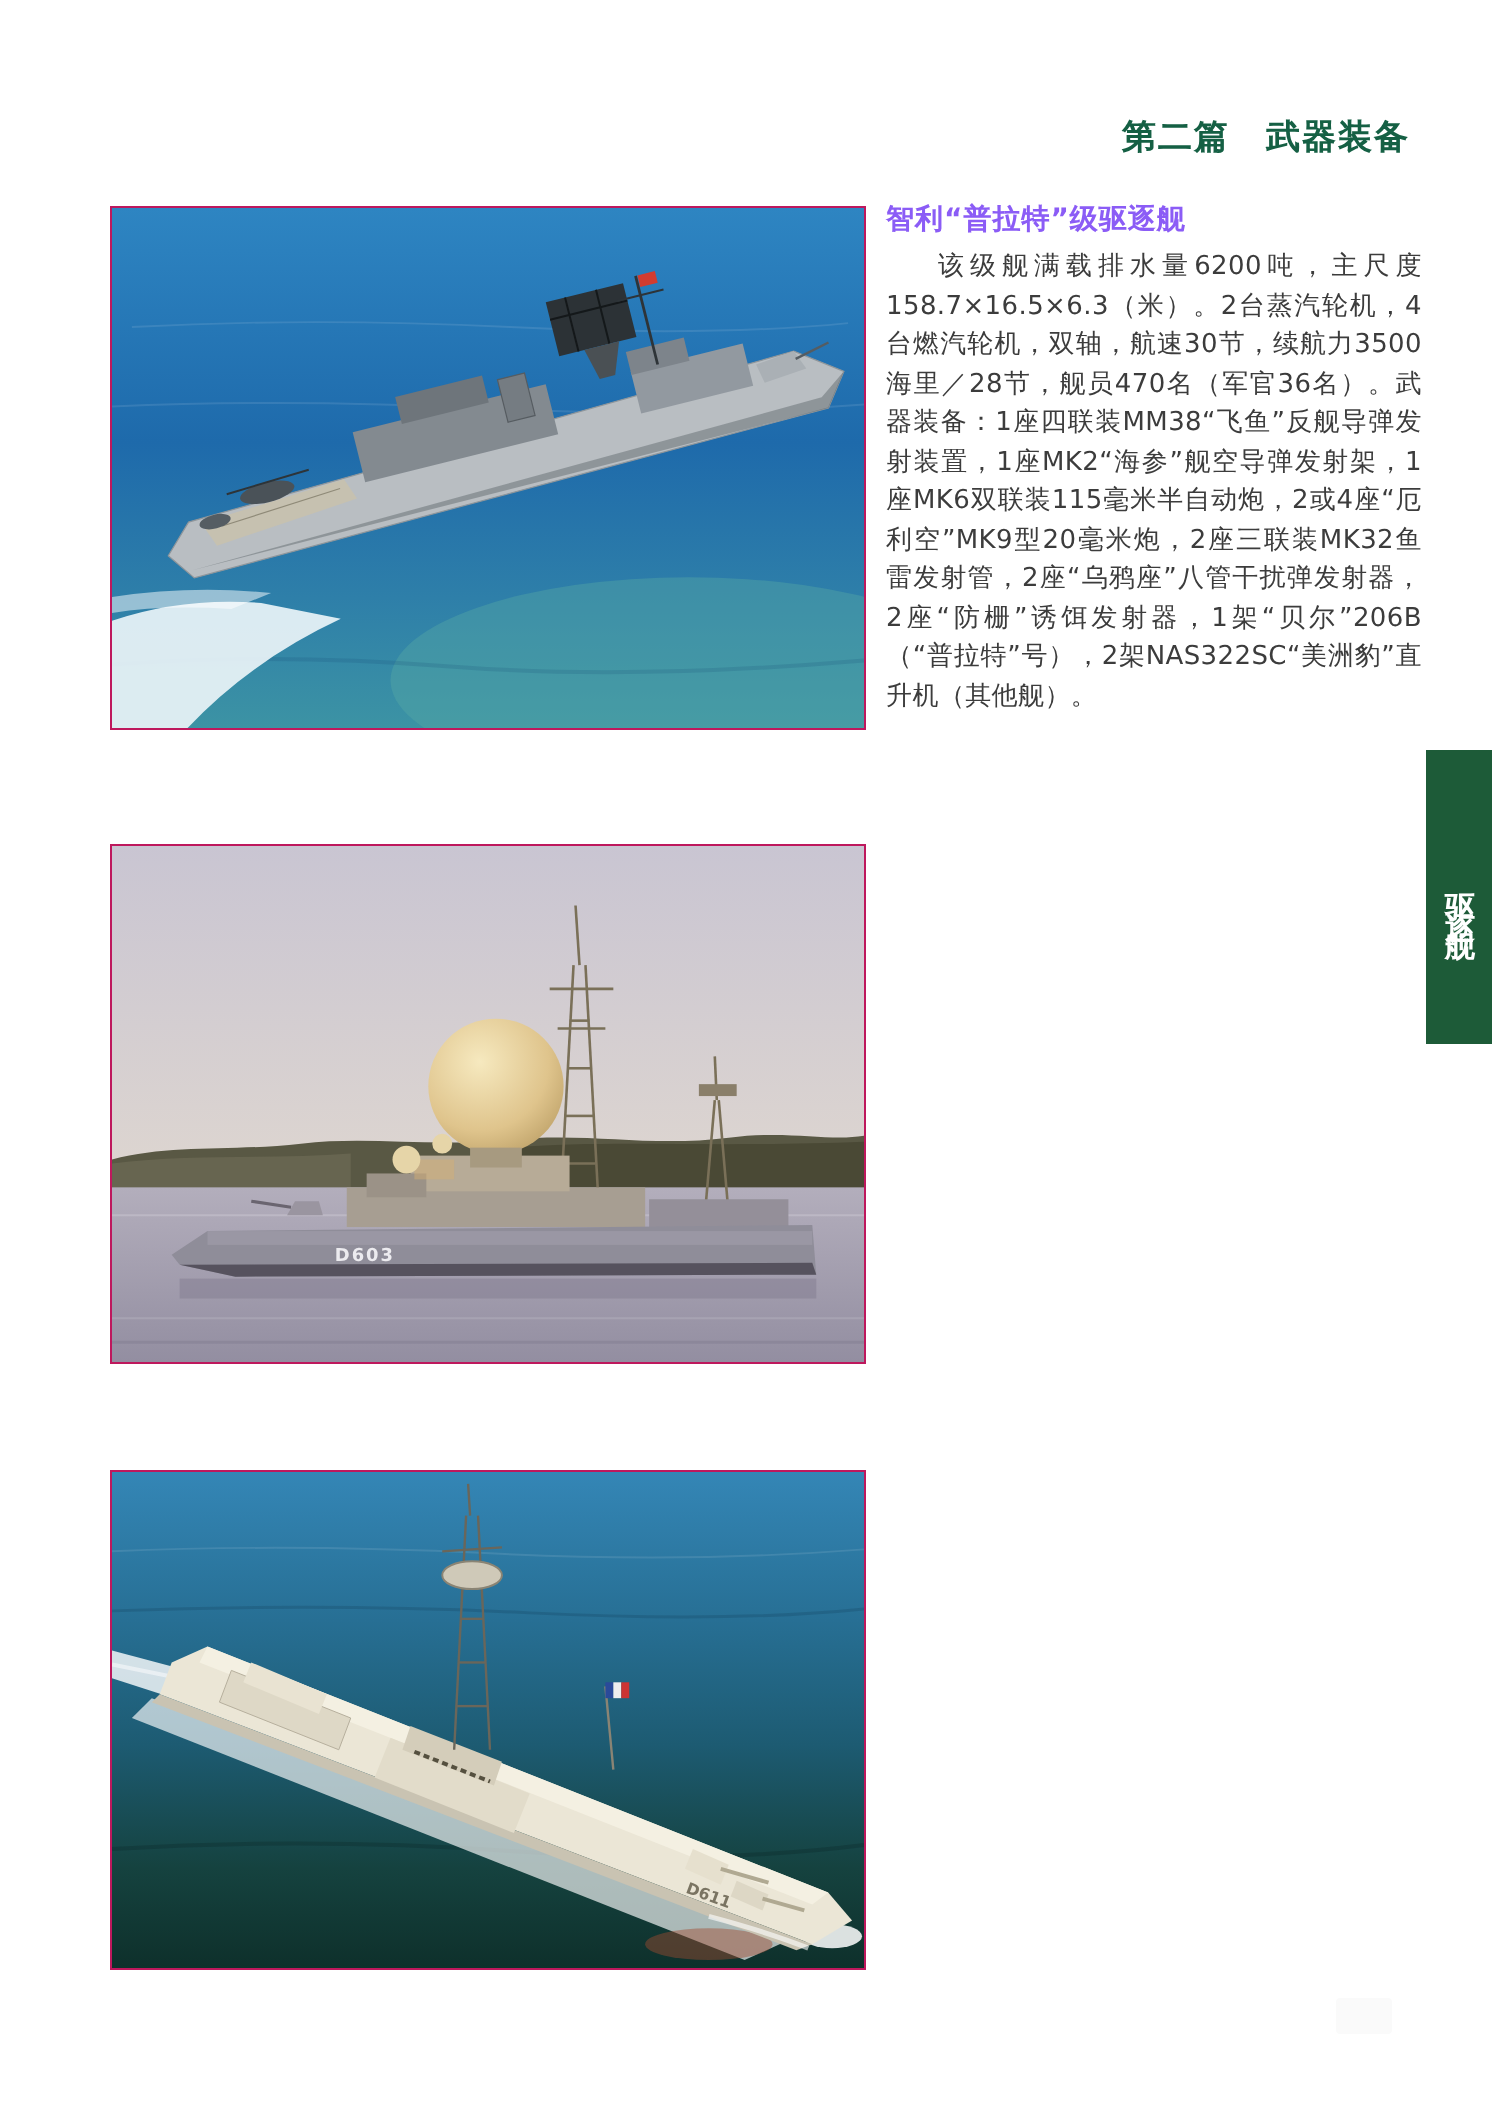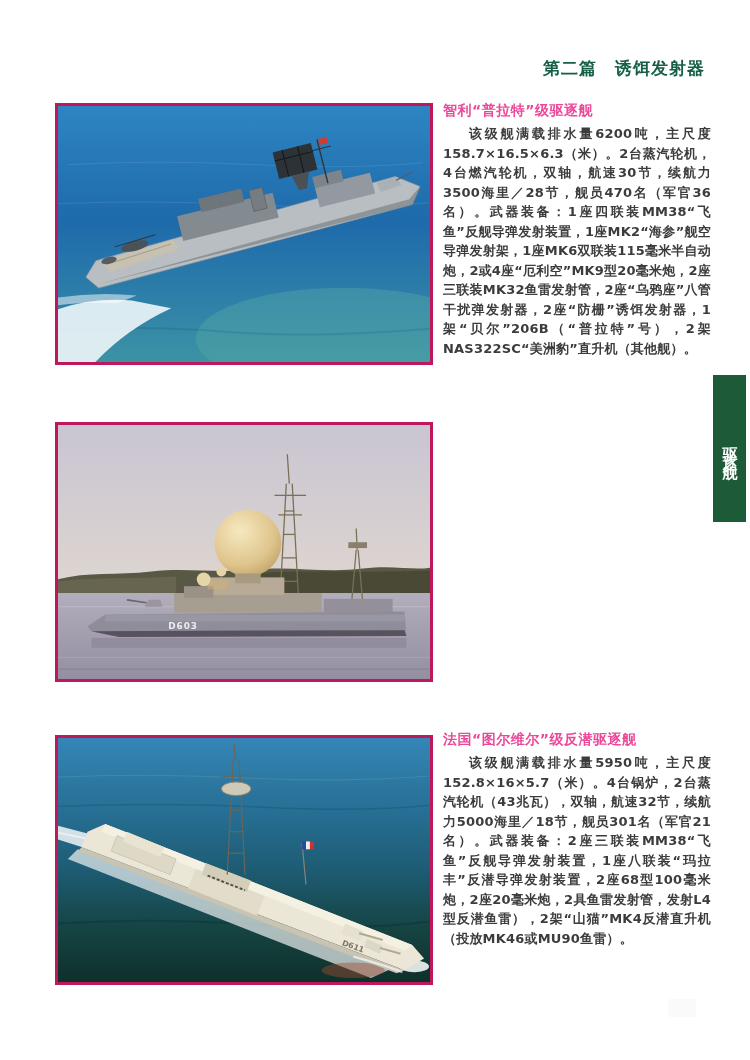--- a/index.html
+++ b/index.html
@@ -7,30 +7,30 @@
     position:relative;width:750px;height:1060px;background:#ffffff;
     font-family:"DejaVu Sans",sans-serif;overflow:hidden;
   }
   .header{
     position:absolute;left:443px;top:57px;width:262px;
     text-align:right;font-size:17px;font-weight:bold;color:#156044;
     letter-spacing:1px;
   }
   .textcol{position:absolute;left:443px;width:268px;}
   .textcol h3{
-    margin:0 0 4px 0;font-size:14px;font-weight:bold;color:#ec4899;
+    margin:0 0 4px 0;font-size:14px;font-weight:bold;color:#8b5cf6;
     line-height:20px;letter-spacing:.5px;
   }
   .textcol p{
     margin:0;font-size:13px;line-height:19.5px;color:#3c3c3c;
-    text-align:justify;text-indent:2em;letter-spacing:.2px;font-weight:bold;
+    text-align:justify;text-indent:2em;letter-spacing:.2px;
   }
   .photo{
     position:absolute;left:55px;margin:0;padding:0;
-    border:3px solid #be185d;box-sizing:border-box;background:#22c55e;
+    border:1px solid #be185d;box-sizing:border-box;background:#22c55e;
   }
   .photo svg{display:block;width:100%;height:100%;}
   .p1{top:103px;width:378px;height:262px;}
   .p2{top:422px;width:378px;height:260px;}
   .p3{top:735px;width:378px;height:250px;}
   .tc1{top:100px;}
   .tc2{top:420px;}
   .tc3{top:729px;}
   .side-tab{
     position:absolute;left:713px;top:375px;width:33px;height:147px;
@@ -43,21 +43,21 @@
   .page-num-faint{
     position:absolute;left:668px;top:999px;width:28px;height:18px;
     background:#fafafa;border-radius:2px;
   }
 </style>
 </head>
 <body>
 
 <div class="page">
 
-  <div class="header">第二篇　诱饵发射器</div>
+  <div class="header">第二篇　武器装备</div>
 
   <figure class="photo p1">
     <svg viewBox="0 0 378 262" preserveAspectRatio="none">
       <defs>
         <linearGradient id="sea1" x1="0" y1="0" x2="0" y2="1">
           <stop offset="0" stop-color="#2e85c2"></stop>
           <stop offset="0.45" stop-color="#1e6aab"></stop>
           <stop offset="0.75" stop-color="#2e7fa9"></stop>
           <stop offset="1" stop-color="#3c93a4"></stop>
         </linearGradient>
@@ -220,24 +220,20 @@
 
       <polygon points="292,190 310,198 306,208 288,200" fill="#e6e0ce"></polygon>
       <line x1="306" y1="200" x2="330" y2="207" stroke="#b0a992" stroke-width="2"></line>
       <polygon points="314,206 330,213 327,221 311,214" fill="#ddd7c5"></polygon>
       <line x1="327" y1="215" x2="348" y2="221" stroke="#b0a992" stroke-width="2"></line>
       <text x="288" y="212" transform="rotate(20 288 212)" font-size="8" font-weight="bold" fill="#7a7462">D611</text>
 
       <path d="M350,240 Q330,232 300,224" stroke="#ffffff" stroke-width="2.5" fill="none" opacity="0.6"></path>
     </svg>
   </figure>
-  <div class="textcol tc3">
-    <h3>法国“图尔维尔”级反潜驱逐舰</h3>
-    <p>该级舰满载排水量5950吨，主尺度152.8×16×5.7（米）。4台锅炉，2台蒸汽轮机（43兆瓦），双轴，航速32节，续航力5000海里／18节，舰员301名（军官21名）。武器装备：2座三联装MM38“飞鱼”反舰导弹发射装置，1座八联装“玛拉丰”反潜导弹发射装置，2座68型100毫米炮，2座20毫米炮，2具鱼雷发射管，发射L4型反潜鱼雷），2架“山猫”MK4反潜直升机（投放MK46或MU90鱼雷）。</p>
-  </div>
 
   <div class="side-tab">
     <span>驱逐舰</span>
   </div>
 
   <div class="page-num-faint"></div>
 
 </div>
 
 </body></html>

